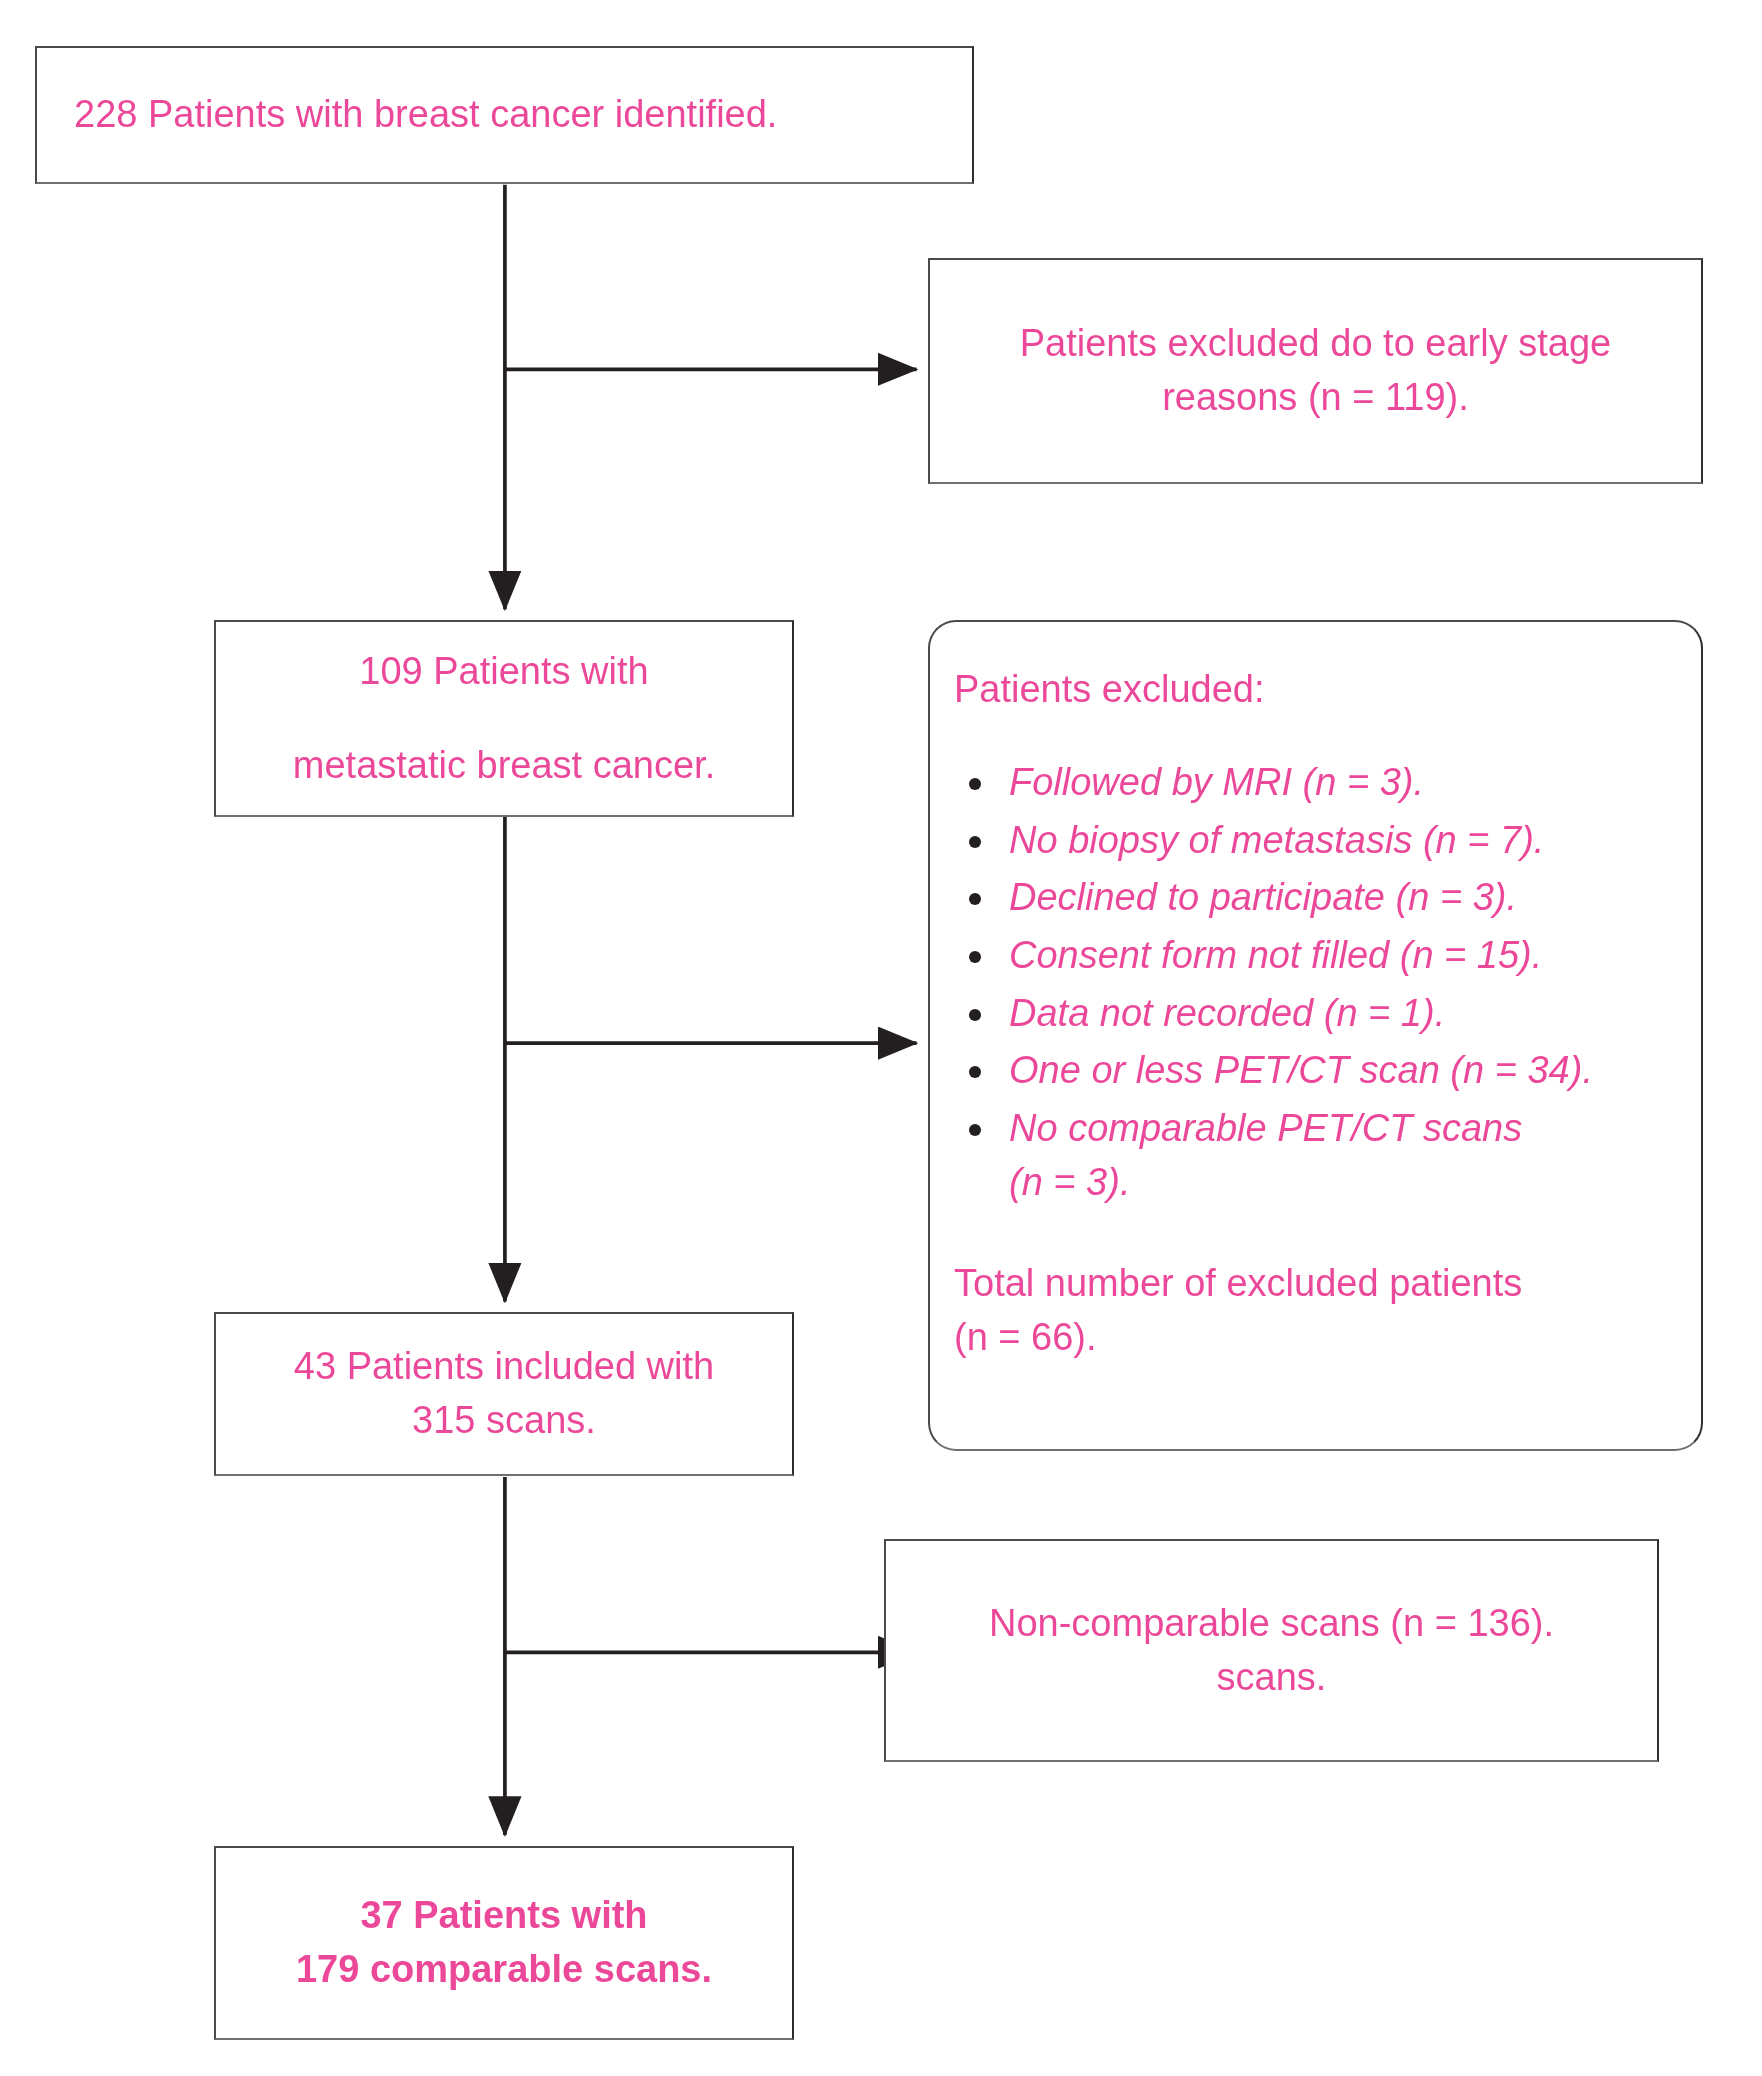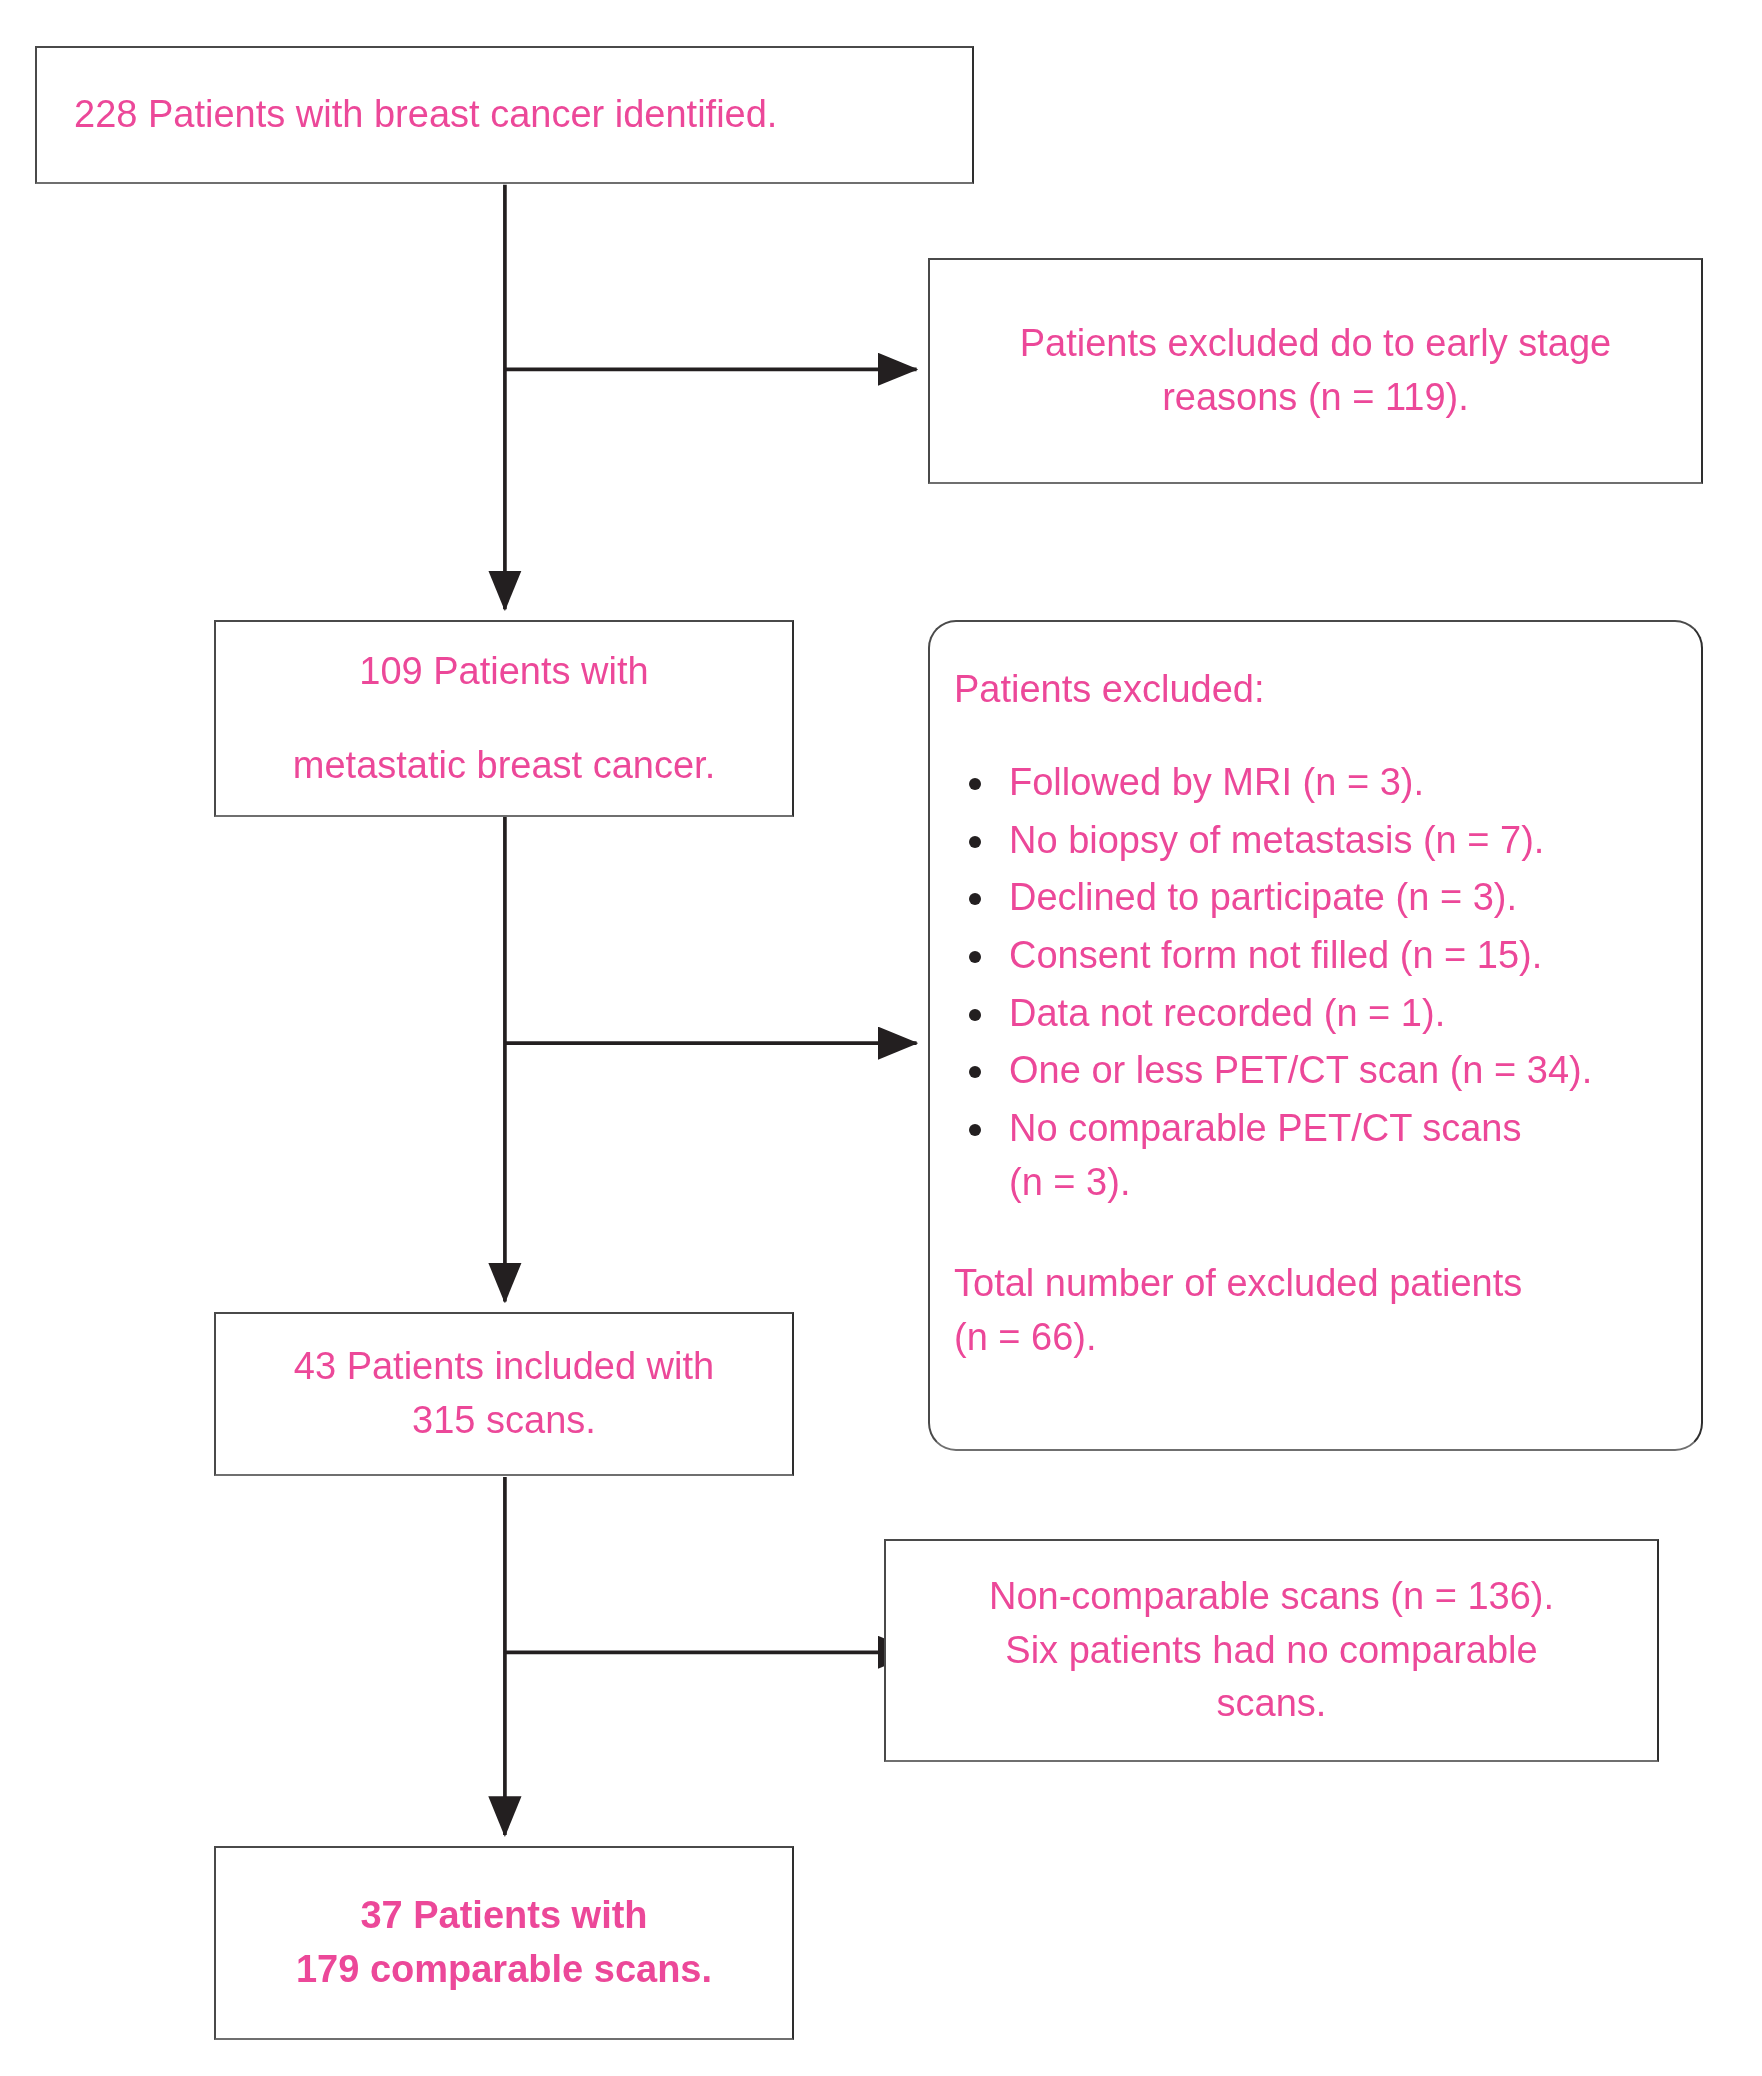--- a/index.html
+++ b/index.html
@@ -80,20 +80,21 @@
     left: 214px;  top: 1846px; width: 580px;  height: 194px; font-weight: bold;
   }
   
   .excl-heading {
     margin: 0 0 39px 0;
   }
   .excl-list {
     margin: 0 0 0 0;
     padding: 0;
     list-style: none;
+    font-style: italic;
   }
   .excl-list li {
     position: relative;
     padding-left: 55px;
     margin-bottom: 3.7px;
   }
   .excl-list li .bullet-dot {
     position: absolute;
     left: 14.8px;
     top: 22px;
@@ -189,21 +190,20 @@
     </div>
   </div>
 
   <div class="node centered" id="node-included">
     <span class="node-line">43 Patients included with</span>
     <span class="node-line">315 scans.</span>
   </div>
 
   <div class="node centered" id="node-noncomparable">
     <span class="node-line">Non-comparable scans (n = 136).</span>
-    <span class="node-line">Six patients had no comparable</span>
     <span class="node-line">scans.</span>
   </div>
 
   <div class="node centered" id="node-final">
     <span class="node-line">37 Patients with</span>
     <span class="node-line">179 comparable scans.</span>
   </div>
 
 </div>
 

